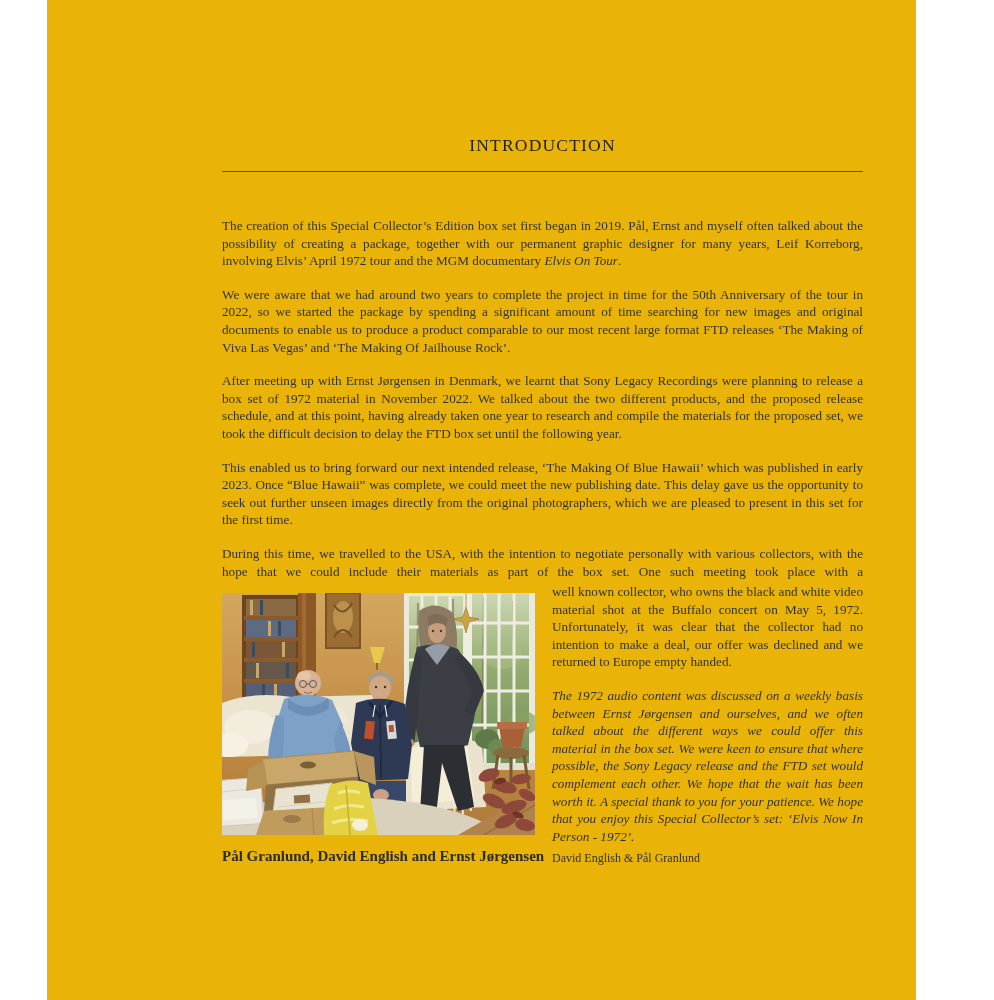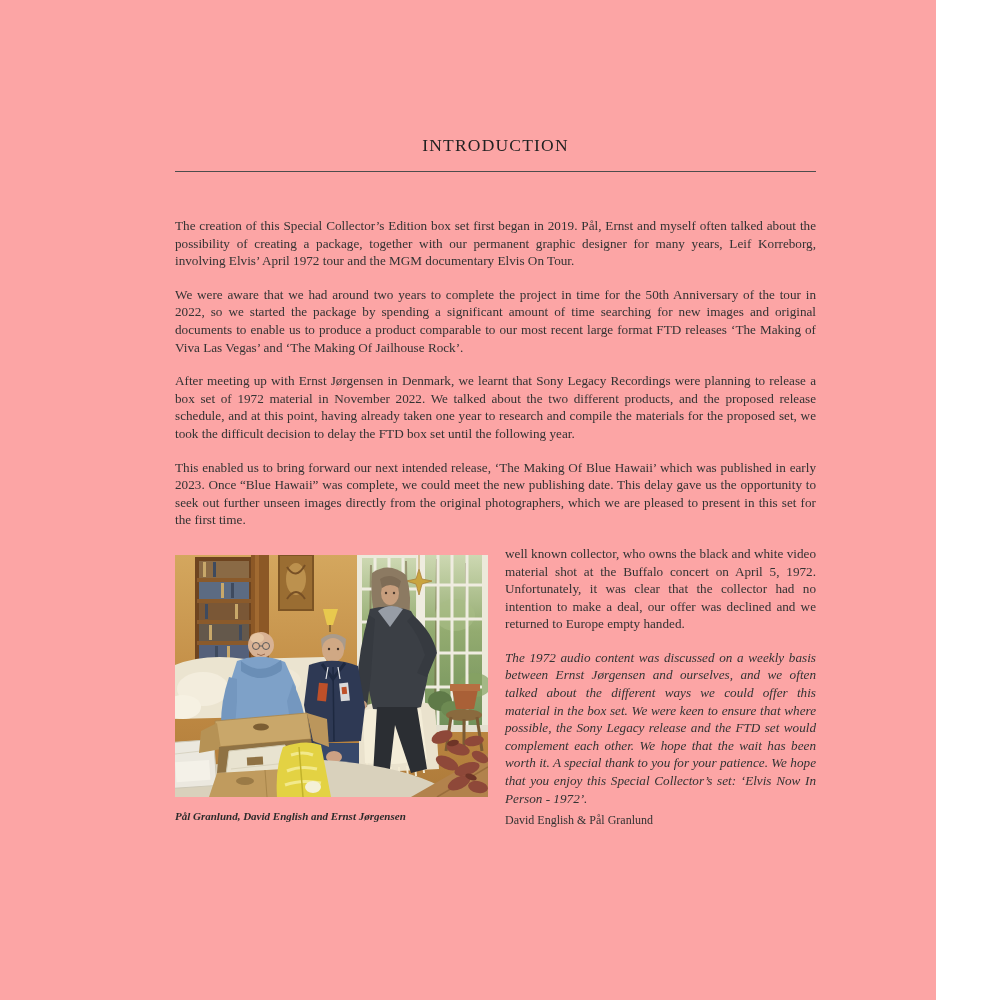--- a/index.html
+++ b/index.html
@@ -1,40 +1,39 @@
 <!DOCTYPE html>
 <html><head>
 <meta charset="utf-8">
 <style>
   * { margin:0; padding:0; box-sizing:border-box; }
   html,body { background:#ffffff; }
   .page {
-    position:relative; width:936px; height:1000px; background:#fca5a5;
-    font-family:"Liberation Serif","DejaVu Serif",serif; color:#333; overflow:hidden;
+    position:relative; width:869px; height:1000px; background:#eab308;
+    font-family:"Liberation Serif","DejaVu Serif",serif; color:#333; overflow:hidden;margin-left:47px;
   }
   .content { position:absolute; left:175px; top:0; width:641px; }
   .doc-title {
     margin-top:135px; text-align:center; font-size:17.5px; font-weight:400;
     letter-spacing:1.2px; color:#222; line-height:20px;
   }
   .rule { margin-top:16px; border-top:1.2px solid #4d4d4d; height:0; }
   .body-text { margin-top:45px; }
   p.para {
     font-size:13.2px; line-height:17.6px; text-align:justify;
     color:#333; margin:0 0 16px 0;
   }
-  p.para .ital { }
+  p.para .ital { font-style:italic; }
   p.intro-split { margin-bottom:0; text-align-last:justify; }
   .media-row { display:flex; gap:17px; margin-top:3px; align-items:flex-start; }
   .photo-col { flex:0 0 313px; width:313px; }
   svg.photo { display:block; width:313px; height:242px; margin-top:10px; }
   .photo-caption {
-    margin-top:13px; font-weight:bold; font-size:11px; color:#2b2b2b;
+    margin-top:13px; font-weight:bold; font-size:15px; color:#2b2b2b;
     white-space:nowrap;
-    font-style:italic;
   }
   .text-col { flex:1; min-width:0; }
   .text-col p.para.last { margin-bottom:0;font-style:italic; }
   .signature { margin-top:6px; font-size:12px; color:#333; }
   .page-num {
     position:absolute; left:952px; top:934px; font-size:13px; color:#555;
   }
 </style>
 </head>
 <body>
@@ -47,20 +46,21 @@
 
     <div class="body-text">
       <p class="para"><span>The creation of this Special Collector’s Edition box set first began in 2019. Pål, Ernst and myself often talked about the possibility of creating a package, together with our permanent graphic designer for many years, Leif Korreborg, involving Elvis’ April 1972 tour and the MGM documentary </span><span class="ital">Elvis On Tour</span><span>.</span></p>
 
       <p class="para">We were aware that we had around two years to complete the project in time for the 50th Anniversary of the tour in 2022, so we started the package by spending a significant amount of time searching for new images and original documents to enable us to produce a product comparable to our most recent large format FTD releases ‘The Making of Viva Las Vegas’ and ‘The Making Of Jailhouse Rock’.</p>
 
       <p class="para">After meeting up with Ernst Jørgensen in Denmark, we learnt that Sony Legacy Recordings were planning to release a box set of 1972 material in November 2022. We talked about the two different products, and the proposed release schedule, and at this point, having already taken one year to research and compile the materials for the proposed set, we took the difficult decision to delay the FTD box set until the following year.</p>
 
       <p class="para">This enabled us to bring forward our next intended release, ‘The Making Of Blue Hawaii’ which was published in early 2023. Once “Blue Hawaii” was complete, we could meet the new publishing date. This delay gave us the opportunity to seek out further unseen images directly from the original photographers, which we are pleased to present in this set for the first time.</p>
 
+      <p class="para intro-split">During this time, we travelled to the USA, with the intention to negotiate personally with various collectors, with the hope that we could include their materials as part of the box set. One such meeting took place with a</p>
 
       <div class="media-row">
         <div class="photo-col">
 
           <svg class="photo" viewBox="0 0 313 242" preserveAspectRatio="none" role="img">
             <defs>
               <linearGradient id="wallg" x1="0" y1="0" x2="0" y2="1">
                 <stop offset="0" stop-color="#d4a75e"></stop>
                 <stop offset="0.6" stop-color="#c08a43"></stop>
                 <stop offset="1" stop-color="#ad7a3a"></stop>
@@ -248,21 +248,21 @@
             <g fill="#6e3427">
               <ellipse cx="278" cy="188" rx="6" ry="3" transform="rotate(-12 278 188)"></ellipse>
               <ellipse cx="296" cy="222" rx="6" ry="3" transform="rotate(20 296 222)"></ellipse>
             </g>
           </svg>
 
           <div class="photo-caption">Pål Granlund, David English and Ernst Jørgensen</div>
         </div>
 
         <div class="text-col">
-          <p class="para">well known collector, who owns the black and white video material shot at the Buffalo concert on April 5, 1972. Unfortunately, it was clear that the collector had no intention to make a deal, our offer was declined and we returned to Europe empty handed.</p>
+          <p class="para">well known collector, who owns the black and white video material shot at the Buffalo concert on May 5, 1972. Unfortunately, it was clear that the collector had no intention to make a deal, our offer was declined and we returned to Europe empty handed.</p>
           <p class="para last">The 1972 audio content was discussed on a weekly basis between Ernst Jørgensen and ourselves, and we often talked about the different ways we could offer this material in the box set. We were keen to ensure that where possible, the Sony Legacy release and the FTD set would complement each other. We hope that the wait has been worth it. A special thank to you for your patience. We hope that you enjoy this Special Collector’s set: ‘Elvis Now In Person - 1972’.</p>
           <div class="signature">David English &amp; Pål Granlund</div>
         </div>
       </div>
     </div>
   </div>
 
   <div class="page-num">3</div>
 </div>
 

